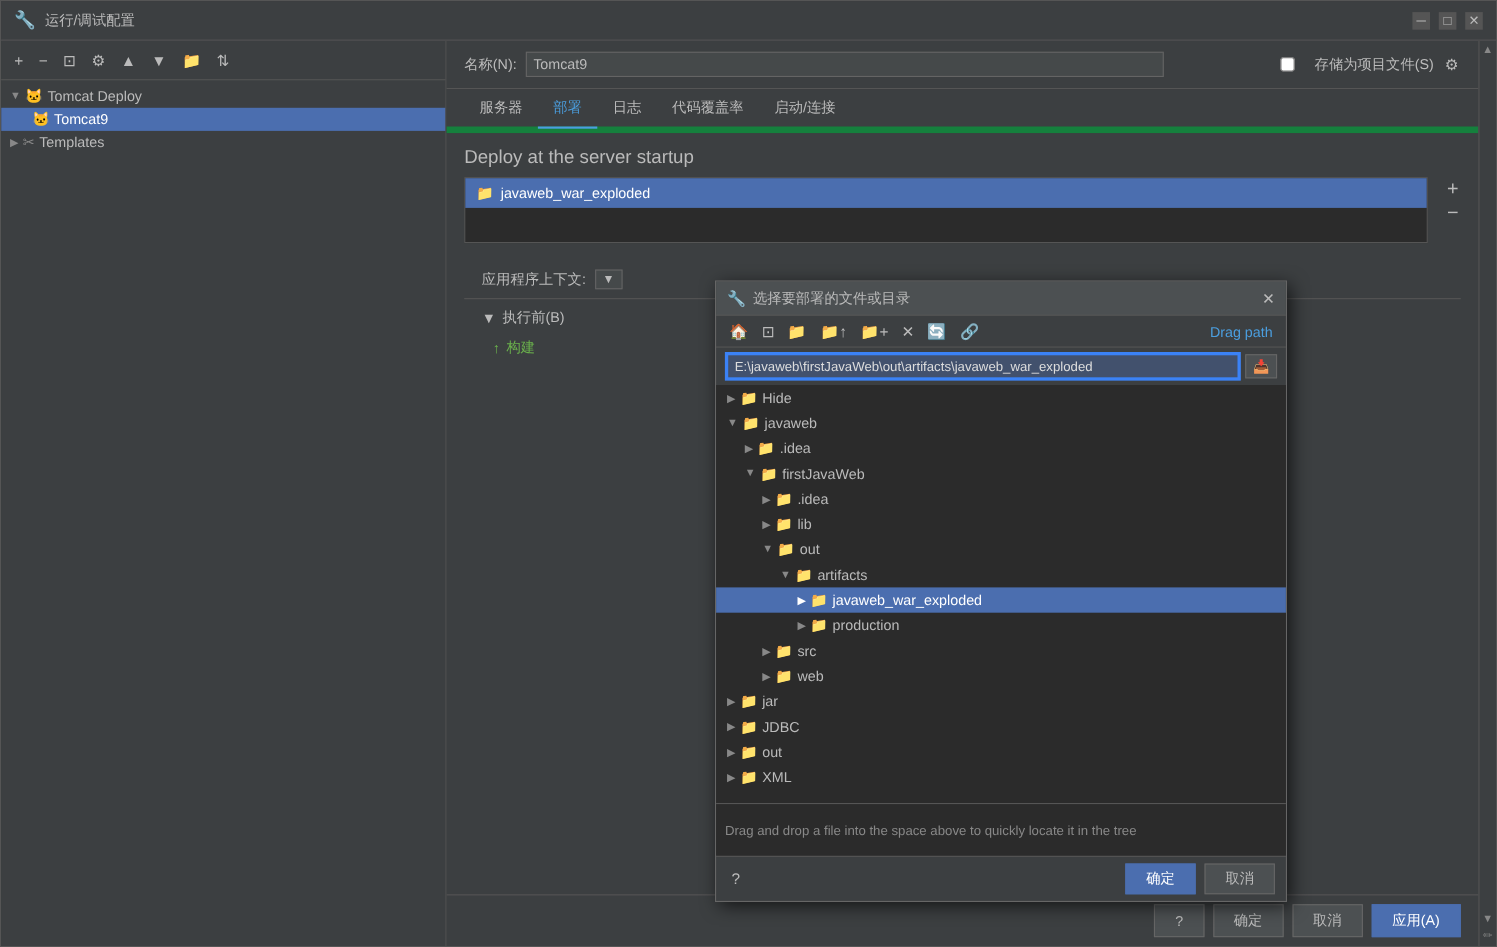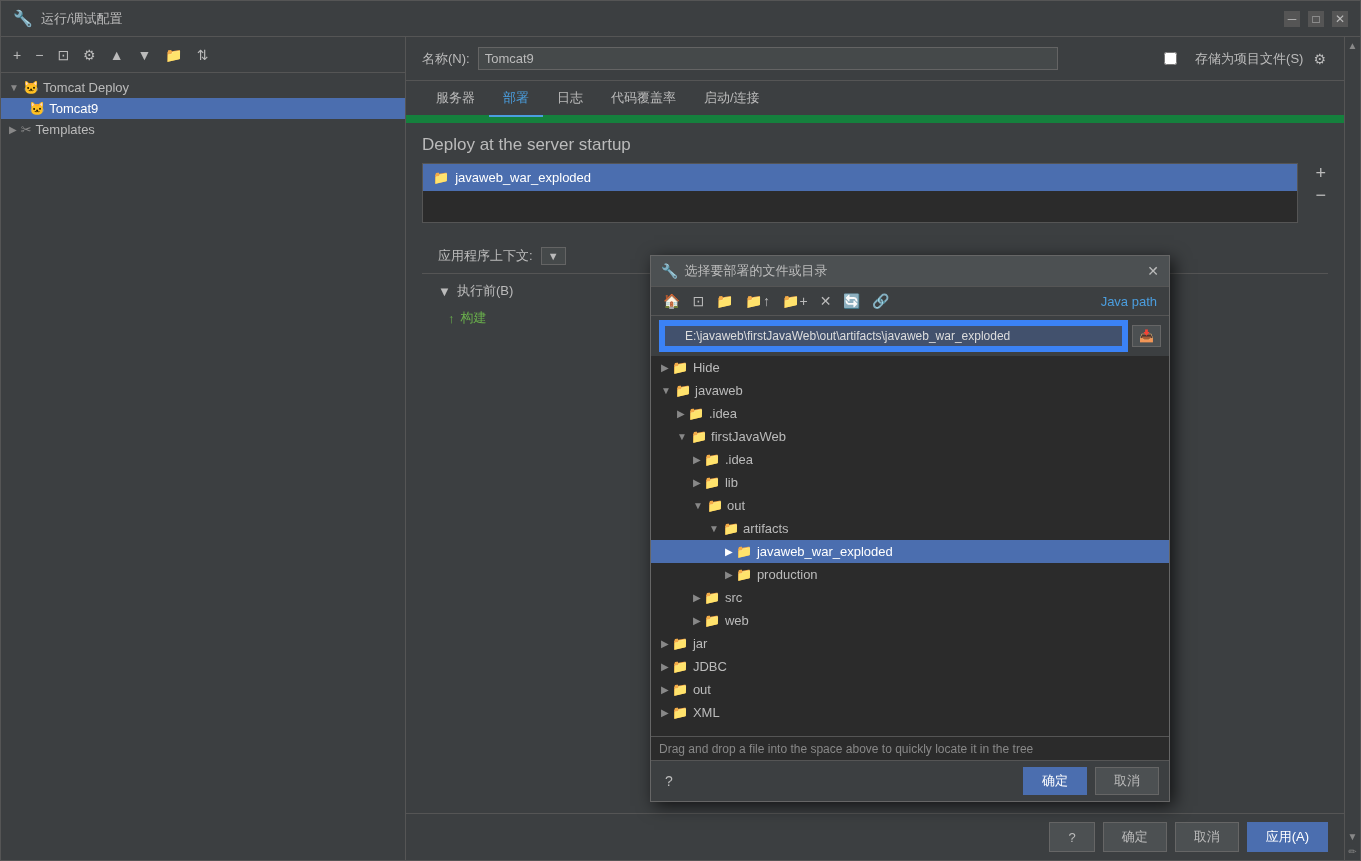--- a/index.html
+++ b/index.html
@@ -153,21 +153,21 @@
       border: none;
       color: #bbb;
       cursor: pointer;
       font-size: 14px;
       padding: 2px;
     }
 
     
     .tabs-row {
       display: flex;
-      border-bottom: 8px solid #15803d;
+      border-bottom: 6px solid #15803d;
       padding: 0 16px;
       background: #3c3f41;
     }
     .tab {
       padding: 8px 14px;
       cursor: pointer;
       color: #bbb;
       font-size: 13px;
       border-bottom: 2px solid transparent;
       margin-bottom: -2px;
@@ -385,24 +385,24 @@
     }
     .dialog-path-row {
       display: flex;
       align-items: center;
       padding: 4px 8px;
       gap: 4px;
     }
     .dialog-path-input {
       flex: 1;
       background: #4b6eaf66;
-      border: 6px solid #3b82f6;
+      border: 3px solid #3b82f6;
       color: #ddd;
       font-size: 12px;
-      padding: 3px 20px;
+      padding: 3px 6px;
       outline: none;
     }
     .dialog-path-btn {
       background: #4c5052;
       border: 1px solid #666;
       color: #bbb;
       cursor: pointer;
       font-size: 12px;
       padding: 3px 6px;
     }
@@ -596,21 +596,21 @@
       <div class="dialog-toolbar-left">
         <button class="dialog-btn">🏠</button>
         <button class="dialog-btn">⊡</button>
         <button class="dialog-btn">📁</button>
         <button class="dialog-btn">📁↑</button>
         <button class="dialog-btn">📁+</button>
         <button class="dialog-btn">✕</button>
         <button class="dialog-btn">🔄</button>
         <button class="dialog-btn">🔗</button>
       </div>
-      <button class="hide-path-btn">Java path</button>
+      <button class="hide-path-btn">Drag path</button>
     </div>
 
     <div class="dialog-path-row">
       <input class="dialog-path-input" type="text" value="E:\javaweb\firstJavaWeb\out\artifacts\javaweb_war_exploded" style="">
       <button class="dialog-path-btn">📥</button>
     </div>
 
     <div class="dialog-tree-area">
 
       <div class="dialog-tree-item di0">
@@ -704,21 +704,21 @@
       </div>
 
       <div class="dialog-tree-item di0">
         <span style="color:#888;font-size:10px;">▶</span>
         <span style="color:#c9a96e;">📁</span>
         <span>XML</span>
       </div>
 
     </div>
 
-    <div style="padding: 4px 8px; background:#2b2b2b; border-top:1px solid #555;">
+    <div style="padding: 16px 8px; background:#2b2b2b; border-top:1px solid #555;">
       <span class="dialog-hint">Drag and drop a file into the space above to quickly locate it in the tree</span>
     </div>
     <div class="dialog-bottom">
       <button class="dialog-btn">?</button>
       <div class="dialog-bottom-btns">
         <button class="dialog-action-btn confirm">确定</button>
         <button class="dialog-action-btn">取消</button>
       </div>
     </div>
   </div>

